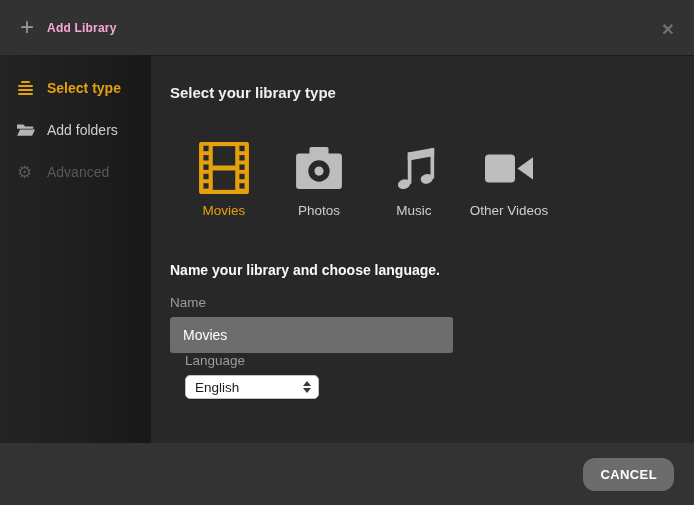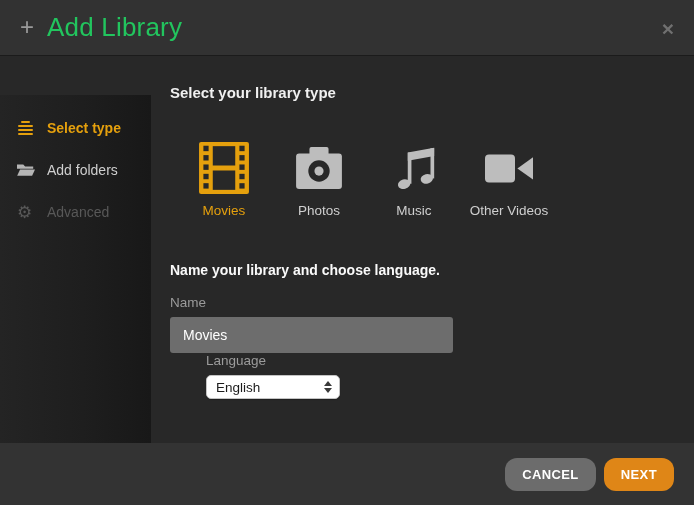--- a/index.html
+++ b/index.html
@@ -16,33 +16,32 @@
     position: absolute; top: 0; left: 0; right: 0; height: 55px;
     background: #323232;
     display: flex; align-items: center;
     padding: 0 20px;
     box-shadow: 0 1px 0 rgba(0,0,0,.3);
   }
   .hdr .plus {
     color: #9a9a9a; font-size: 24px; font-weight: 400; line-height: 1;
     margin-right: 13px; margin-top: -2px;
   }
-  .hdr h1 { color: #22c55e; font-size: 26px; font-weight: 400; letter-spacing: .2px; }
+  .hdr h1 { color: #f9a8d4; font-size: 12px; font-weight: 700; letter-spacing: .2px; }
   .hdr .close {
     position: absolute; right: 20px; top: 50%; transform: translateY(-50%);
     color: #707070; font-size: 21px; font-weight: 700; line-height: 1;
     cursor: pointer;
   }
 
   
   .sidebar {
     position: absolute; top: 55px; left: 0; width: 151px; height: 388px;
     background: linear-gradient(90deg, #242424 0%, #1e1e1e 55%, #181818 100%);
     padding-top: 19px;
-    margin-top: 40px;
   }
   .side-item {
     display: flex; align-items: center;
     height: 28px; margin-bottom: 14px; padding-left: 17px;
     cursor: pointer;
   }
   .side-item .s-icon { width: 20px; margin-right: 10px; display: flex; justify-content: flex-start; }
   .side-item .s-label { font-size: 14px; }
   .side-item.active .s-label { color: #e5a00d; font-weight: 700; }
   .side-item.normal .s-label { color: #cfcfcf; font-weight: 400; }
@@ -78,21 +77,21 @@
   .tile .t-label {
     margin-top: 7px; font-size: 13.5px; white-space: nowrap; color: #cfcfcf;
   }
   .tile.selected .t-label { color: #e5a00d; }
 
   .form-title { color: #fafafa; font-size: 14px; font-weight: 700; margin-top: 44px; }
 
   .form-row { display: flex; margin-top: 17px; flex-direction: column; }
   .field-label { color: #9b9b9b; font-size: 13.5px; }
   .name-col { width: 283px; }
-  .lang-col { margin-left: 36px; width: 134px; }
+  .lang-col { margin-left: 15px; width: 134px; }
 
   .name-input {
     margin-top: 7px; width: 283px; height: 36px;
     background: #6d6d6d; border: none; border-radius: 3px;
     color: #ffffff; font-size: 14px; font-family: inherit;
     padding: 0 13px; outline: none; display: block;
   }
 
   .select {
     margin-top: 7px; position: relative;
@@ -256,16 +255,15 @@
             <span class="up"></span>
               <span class="down"></span>
           </span>
         </div>
       </div>
     </div>
   </div>
 
   <div class="footer">
     <button class="btn cancel">CANCEL</button>
-    <button class="btn next">NEXT</button>
   </div>
 
 </div>
 
 </body></html>

